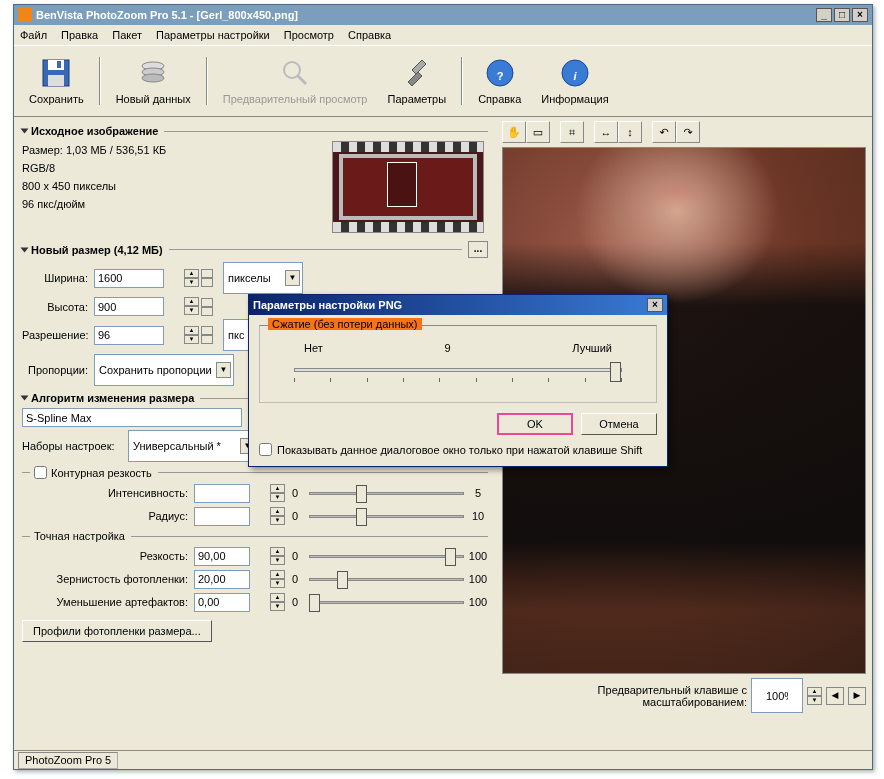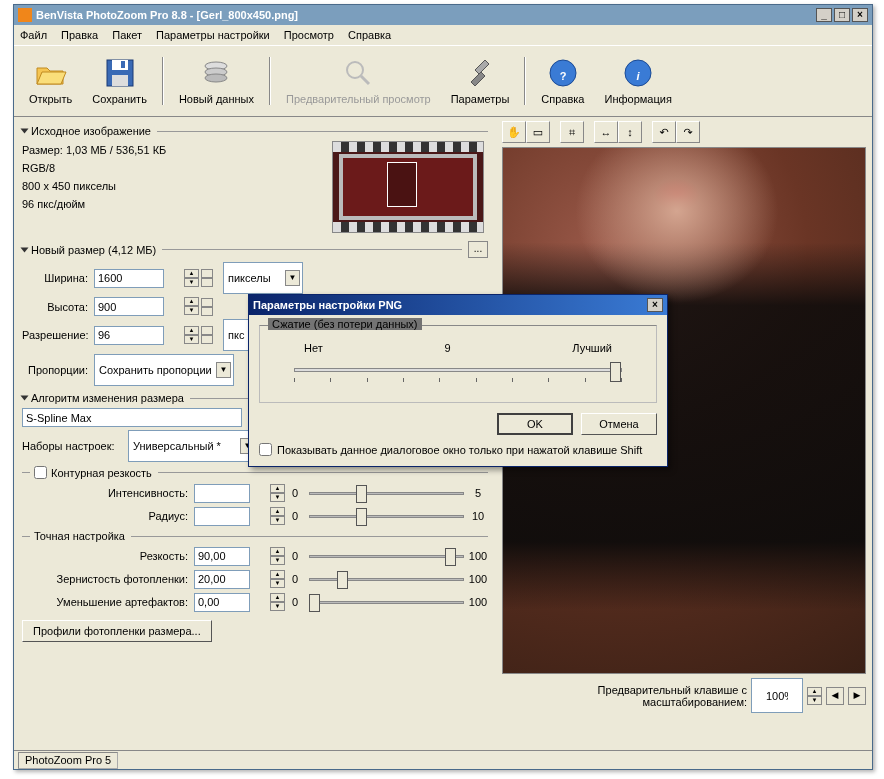--- a/index.html
+++ b/index.html
@@ -12,21 +12,21 @@
 .menubar { height:20px; display:flex; align-items:center; gap:14px; padding:0 6px; color:#000; }
 .menubar span { cursor:pointer; }
 .toolbar { height:72px; border-top:1px solid #fff; border-bottom:1px solid #888; display:flex; align-items:center; padding:0 6px; gap:2px; }
 .tbutton { display:flex; flex-direction:column; align-items:center; justify-content:center; padding:4px 8px; border:1px solid transparent; cursor:pointer; height:60px; min-width:60px; }
 .tbutton .ticon2 { width:32px; height:32px; margin-bottom:4px; display:flex; align-items:center; justify-content:center; }
 .tbutton.disabled { color:#999; }
 .sep { width:2px; height:48px; border-left:1px solid #888; border-right:1px solid #fff; margin:0 4px; }
 .content { display:flex; height:600px; }
 .leftpanel { width:482px; padding:6px 8px; overflow:hidden; }
 .rightpanel { flex:1; padding:4px 6px; display:flex; flex-direction:column; }
-.group-header { display:flex; align-items:center; margin:2px 0 4px; font-size:11px; }
+.group-header { display:flex; align-items:center; margin:2px 0 4px; font-size:11px;font-weight:bold; }
 .group-header .tri { width:0; height:0; border-left:5px solid #333; border-top:4px solid transparent; border-bottom:4px solid transparent; transform:rotate(90deg); margin-right:4px; cursor:pointer; }
 .group-header .line { flex:1; border-top:1px solid #999; margin-left:6px; }
 .srcinfo { display:flex;gap:16px; }
 .srcstats { flex:1; line-height:18px; }
 .thumb { width:152px; height:92px; background:#4a1818; border:1px solid #888; position:relative; margin-right:4px; }
 .thumb::before, .thumb::after { content:''; position:absolute; left:0; right:0; height:10px; background:repeating-linear-gradient(90deg,#ddd 0 8px,#333 8px 16px); }
 .thumb::before { top:0; } .thumb::after { bottom:0; }
 .thumb-inner { position:absolute; top:12px; left:6px; right:6px; bottom:12px; background:#6b1a1a; border:4px solid #bbb; }
 .thumb-sel { position:absolute; top:20px; left:54px; width:30px; height:45px; border:1px solid #fff; background:rgba(0,0,0,0.3); }
 .row { display:flex; align-items:center; margin:3px 0; }
@@ -67,70 +67,61 @@
 .zoombar span:first-child { flex:1; text-align:right; }
 .zoomval { width:52px; height:35px; border:1px solid #7f9db9; background:#fff; padding:0 14px; }
 .sbtn { width:18px; height:18px; border:1px solid #888; background:#ece9d8; text-align:center; line-height:15px; font-size:9px; cursor:pointer; }
 .statusbar { position:absolute; bottom:0; left:0; right:0; height:19px; border-top:1px solid #888; display:flex; align-items:center; padding:0 4px; }
 .statusbar .cell { border:1px solid #aaa; border-top-color:#888; border-left-color:#888; padding:1px 6px; height:17px; }
 .dialog { position:absolute; top:294px; left:248px; width:420px; background:#ece9d8; border:1px solid #0a246a; box-shadow:3px 3px 6px rgba(0,0,0,0.4); z-index:100; }
 .dlg-title { height:20px; background:linear-gradient(90deg,#0a246a,#3a7bd5); color:#fff; font-weight:bold; display:flex; align-items:center; padding:0 4px; }
 .dlg-title .xbtn { margin-left:auto; width:16px; height:14px; background:#d4d0c8; border:1px solid #555; color:#000; text-align:center; line-height:11px; font-size:10px; cursor:pointer; }
 .dlg-body { padding:10px; }
 .fieldset { border:1px solid #bbb; border-top-color:#888; padding:10px 14px 16px; margin-bottom:10px; position:relative; }
-.fieldset .legend { position:absolute; top:-8px; left:8px; background:#737373; padding:0 4px; }
+.fieldset .legend { position:absolute; top:-8px; left:8px; background:#f97316; padding:0 4px; }
 .compress-labels { display:flex; justify-content:space-between; margin:6px 30px 0; }
 .compress-slider { height:26px; position:relative; margin:6px 20px 0; }
 .compress-slider .rail { position:absolute; top:8px; left:0; right:0; height:4px; border:1px solid #888; background:#ddd; }
 .compress-slider .ticks { position:absolute; top:18px; left:0; right:0; display:flex; justify-content:space-between; }
 .compress-slider .ticks span { width:1px; height:4px; background:#666; }
 .compress-slider .cthumb { position:absolute; top:2px; left:calc(100% - 12px); width:11px; height:20px; background:#ece9d8; border:1px solid #555; cursor:pointer; }
 .dlg-btns { display:flex; justify-content:flex-end; gap:8px; }
 .dlg-btns button { width:76px; height:22px; background:#ece9d8; border:1px solid #555; border-top-color:#fff; border-left-color:#fff; cursor:pointer; }
-.dlg-btns button.default { border:2px solid #404040; }
+.dlg-btns button.default { border:2px solid #ec4899; }
 .dlg-check { display:flex; align-items:center; margin-top:8px; }
 .dlg-check input { margin-right:5px; }
 svg { display:block; }
 .ellips { width:20px; height:17px; border:1px solid #888; background:#ece9d8; text-align:center; font-size:10px; line-height:13px; cursor:pointer; }
 </style>
 </head>
 <body>
 
 <div class="window">
   <div class="titlebar">
     <div class="ticon"></div>
-    <span>BenVista PhotoZoom Pro 8.8 - [Gerl_800x450.png]</span>
+    <span>BenVista PhotoZoom Pro 5.1 - [Gerl_800x450.png]</span>
     <div class="tctrl">
       <div class="tbtn">_</div>
       <div class="tbtn">□</div>
       <div class="tbtn">×</div>
     </div>
   </div>
 
   <div class="menubar">
     <span>Файл</span>
     <span>Правка</span>
     <span>Пакет</span>
     <span>Параметры настройки</span>
     <span>Просмотр</span>
     <span>Справка</span>
   </div>
 
   <div class="toolbar">
     <div class="tbutton">
       <div class="ticon2">
-          <svg width="32" height="26">
-            <path d="M2 8h10l3 3h13v13H2z" fill="#f5c552" stroke="#c08a20"></path>
-            <path d="M2 24L7 12h24l-5 12z" fill="#fade7a" stroke="#c08a20"></path>
-          </svg>
-        </div>
-      <span>Открыть</span>
-    </div>
-    <div class="tbutton">
-      <div class="ticon2">
           <svg width="30" height="30">
             <rect x="2" y="2" width="26" height="26" fill="#3a6ab5" stroke="#1a3a75"></rect>
             <rect x="7" y="2" width="16" height="10" fill="#fff"></rect>
             <rect x="7" y="17" width="16" height="11" fill="#ddd"></rect>
             <rect x="16" y="3" width="4" height="7" fill="#3a6ab5"></rect>
           </svg>
         </div>
       <span>Сохранить</span>
     </div>
     <div class="sep"></div>

